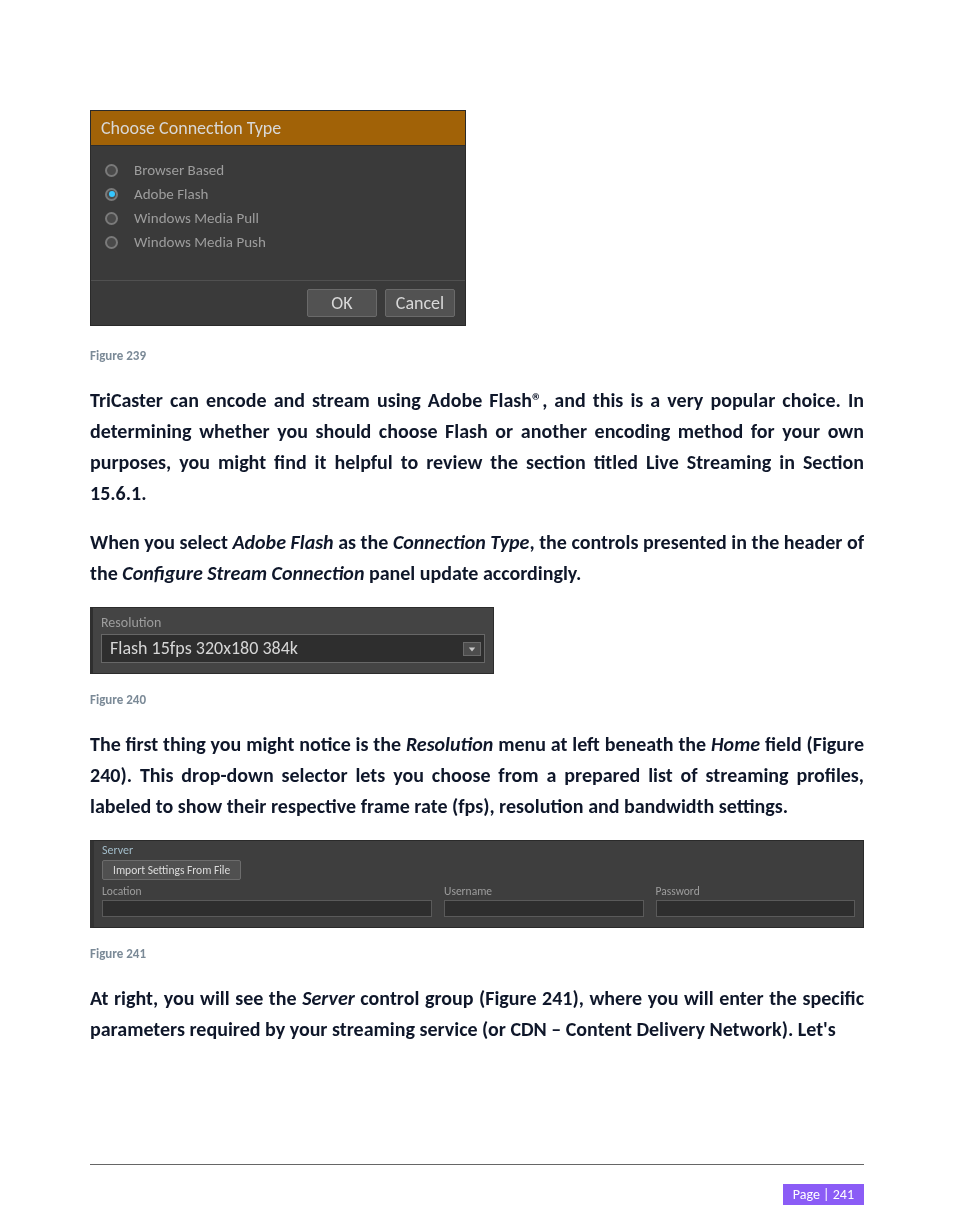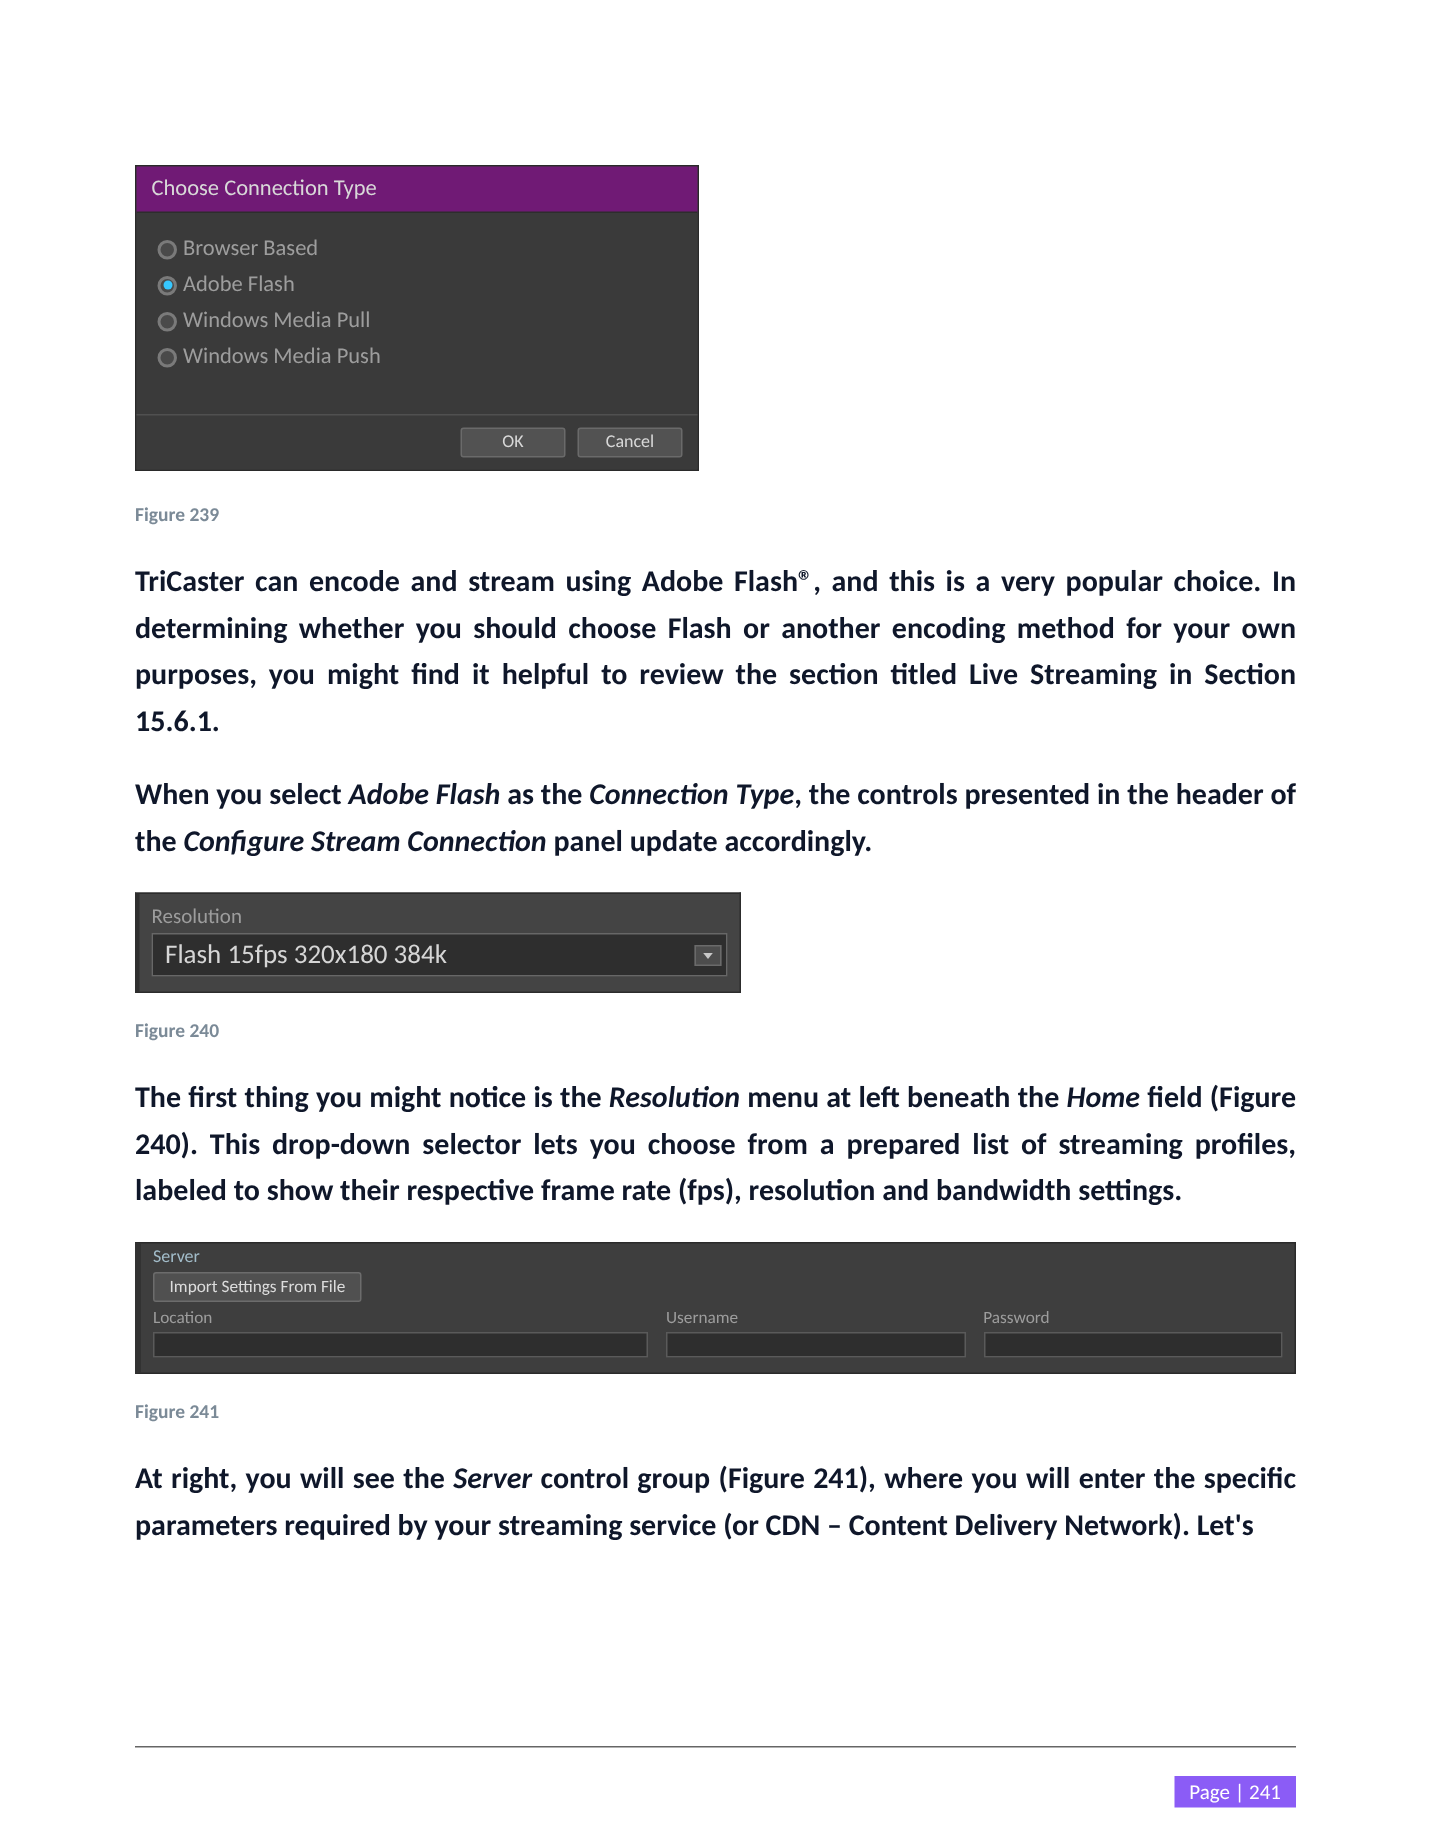--- a/index.html
+++ b/index.html
@@ -14,34 +14,34 @@
   }
 
   
   .dialog {
     background: #3a3a3a;
     border: 1px solid #2a2a2a;
     width: 376px;
     margin-bottom: 22px;
   }
   .dialog-title {
-    background: #701a75;
+    background: #a16207;
     color: #d8d8d8;
-    font-size: 15px;
+    font-size: 18px;
     padding: 6px 10px;
     border-bottom: 1px solid #2d2d2d;
   }
   .dialog-body {
     background: #3a3a3a;
     padding: 12px 14px 26px 14px;
   }
   .radio-row {
     display: flex;
     align-items: center;
-    gap: 4px;
+    gap: 16px;
     padding: 3px 0;
   }
   .radio-icon {
     width: 13px;
     height: 13px;
     border: 2px solid #7a7a7a;
     border-radius: 50%;
     display: inline-flex;
     align-items: center;
     justify-content: center;
@@ -66,21 +66,21 @@
     display: flex;
     justify-content: flex-end;
     gap: 8px;
   }
   .dlg-btn {
     background: #525252;
     color: #d8d8d8;
     border: 1px solid #6a6a6a;
     border-radius: 2px;
     padding: 2px 0;
-    font-size: 12px;
+    font-size: 18px;
     width: 70px;
     text-align: center;
     cursor: pointer;
   }
 
   .fig-caption {
     color: #7b8a97;
     font-size: 13px;
     font-weight: 600;
     margin: 18px 0 22px 0;

